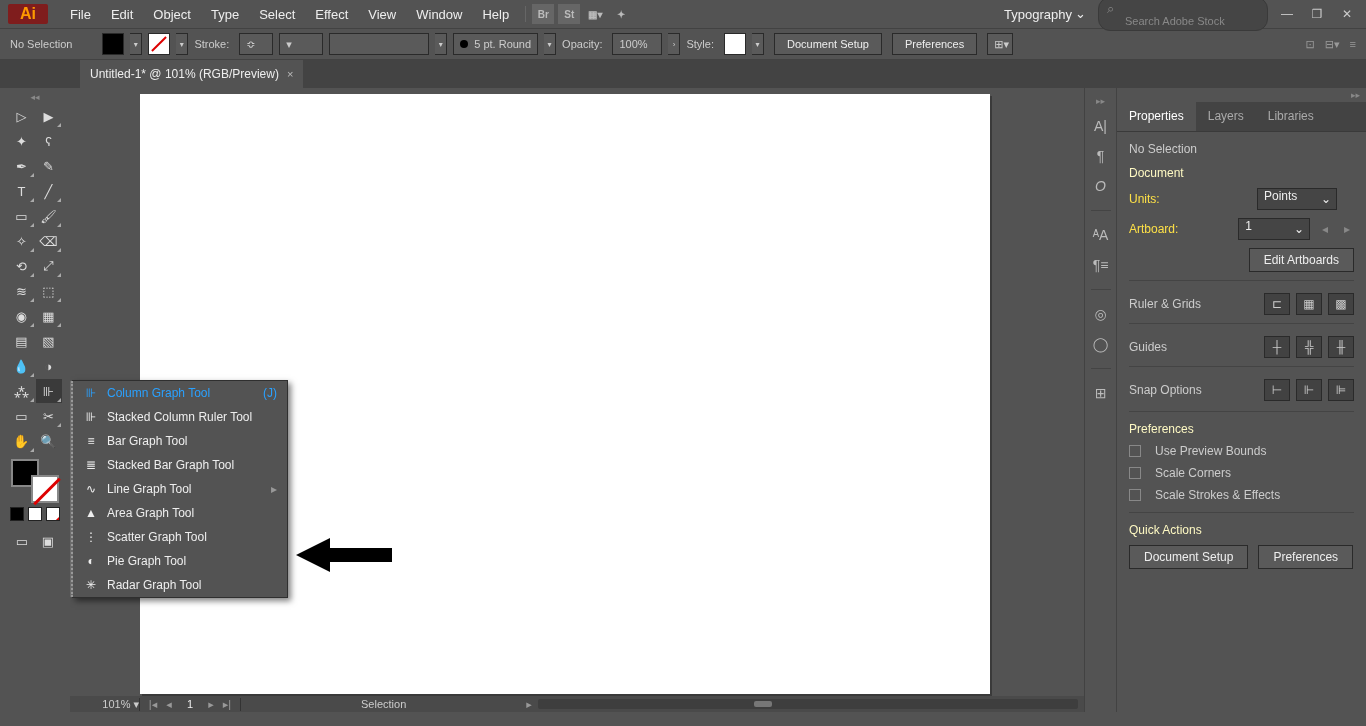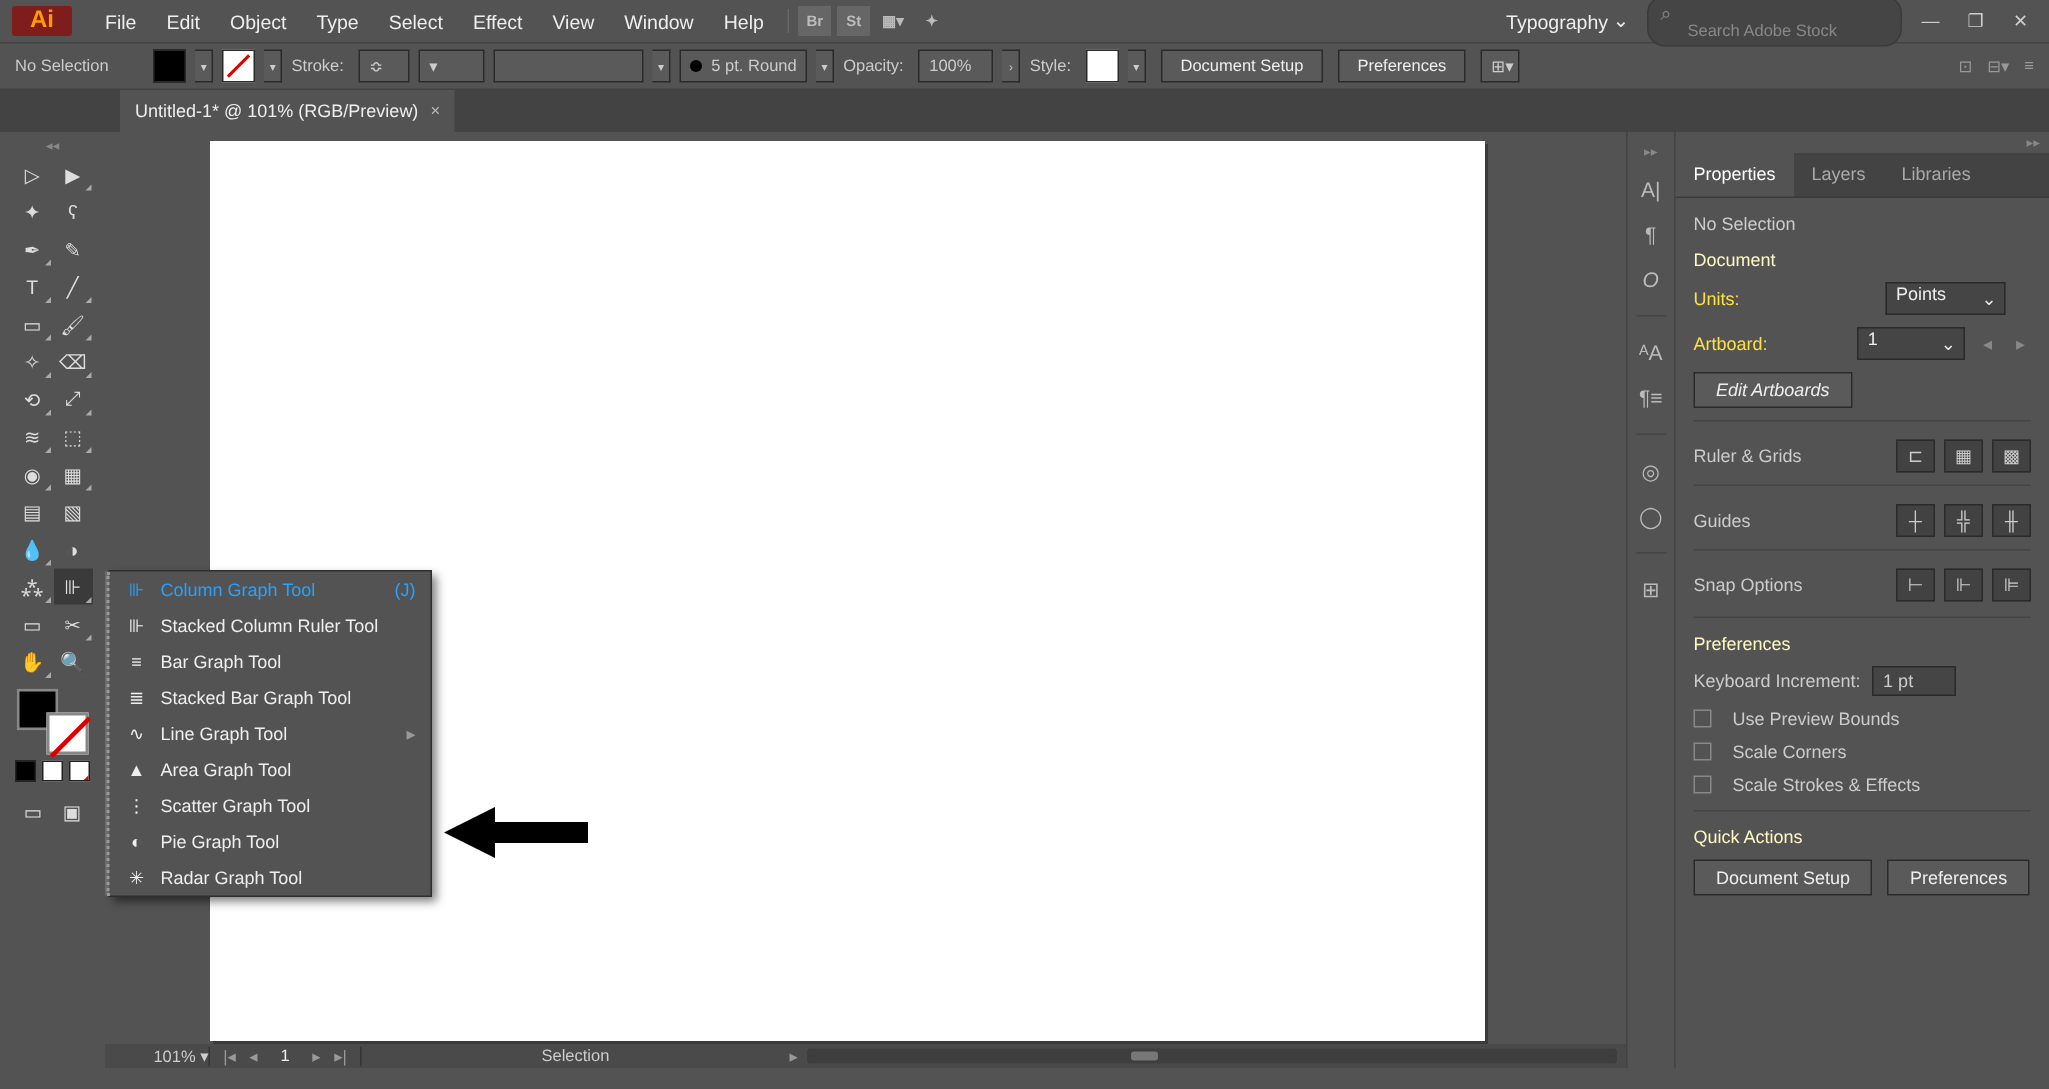--- a/index.html
+++ b/index.html
@@ -315,21 +315,21 @@
       <div class="prow">
         <span class="lbl">Units:</span>
         <div class="psel">Points</div>
       </div>
       <div class="prow">
         <span class="lbl">Artboard:</span>
         <div class="psel">1</div>
         <span class="arrow-pg">◂</span>
         <span class="arrow-pg">▸</span>
       </div>
-      <div class="prow" style="justify-content:flex-start;margin-top:4px;font-style:italic;">
+      <div class="prow" style="justify-content:flex-end;margin-top:4px;">
         <div class="pbtn">Edit Artboards</div>
       </div>
 
       <div class="prow" style="border-top:1px solid #444;padding-top:12px;">
         <span>Ruler &amp; Grids</span>
         <div class="icon-btn-row">
           <div class="icon-btn">⊏</div>
           <div class="icon-btn">▦</div>
           <div class="icon-btn">▩</div>
         </div>
@@ -346,24 +346,20 @@
         <span>Snap Options</span>
         <div class="icon-btn-row">
           <div class="icon-btn">⊢</div>
           <div class="icon-btn">⊩</div>
           <div class="icon-btn">⊫</div>
         </div>
       </div>
 
       <div class="psection-title" style="border-top:1px solid #444;padding-top:10px;">Preferences</div>
       <div class="prow">
-        <span>Keyboard Increment:</span>
-        <div class="ctrl-box" style="width:56px;height:20px;background:#454545;">1 pt</div>
-      </div>
-      <div class="prow">
           <span class="chk"></span>
           <span>Use Preview Bounds</span>
         </div>
       <div class="prow">
           <span class="chk"></span>
           <span>Scale Corners</span>
         </div>
       <div class="prow">
           <span class="chk"></span>
           <span>Scale Strokes &amp; Effects</span>

